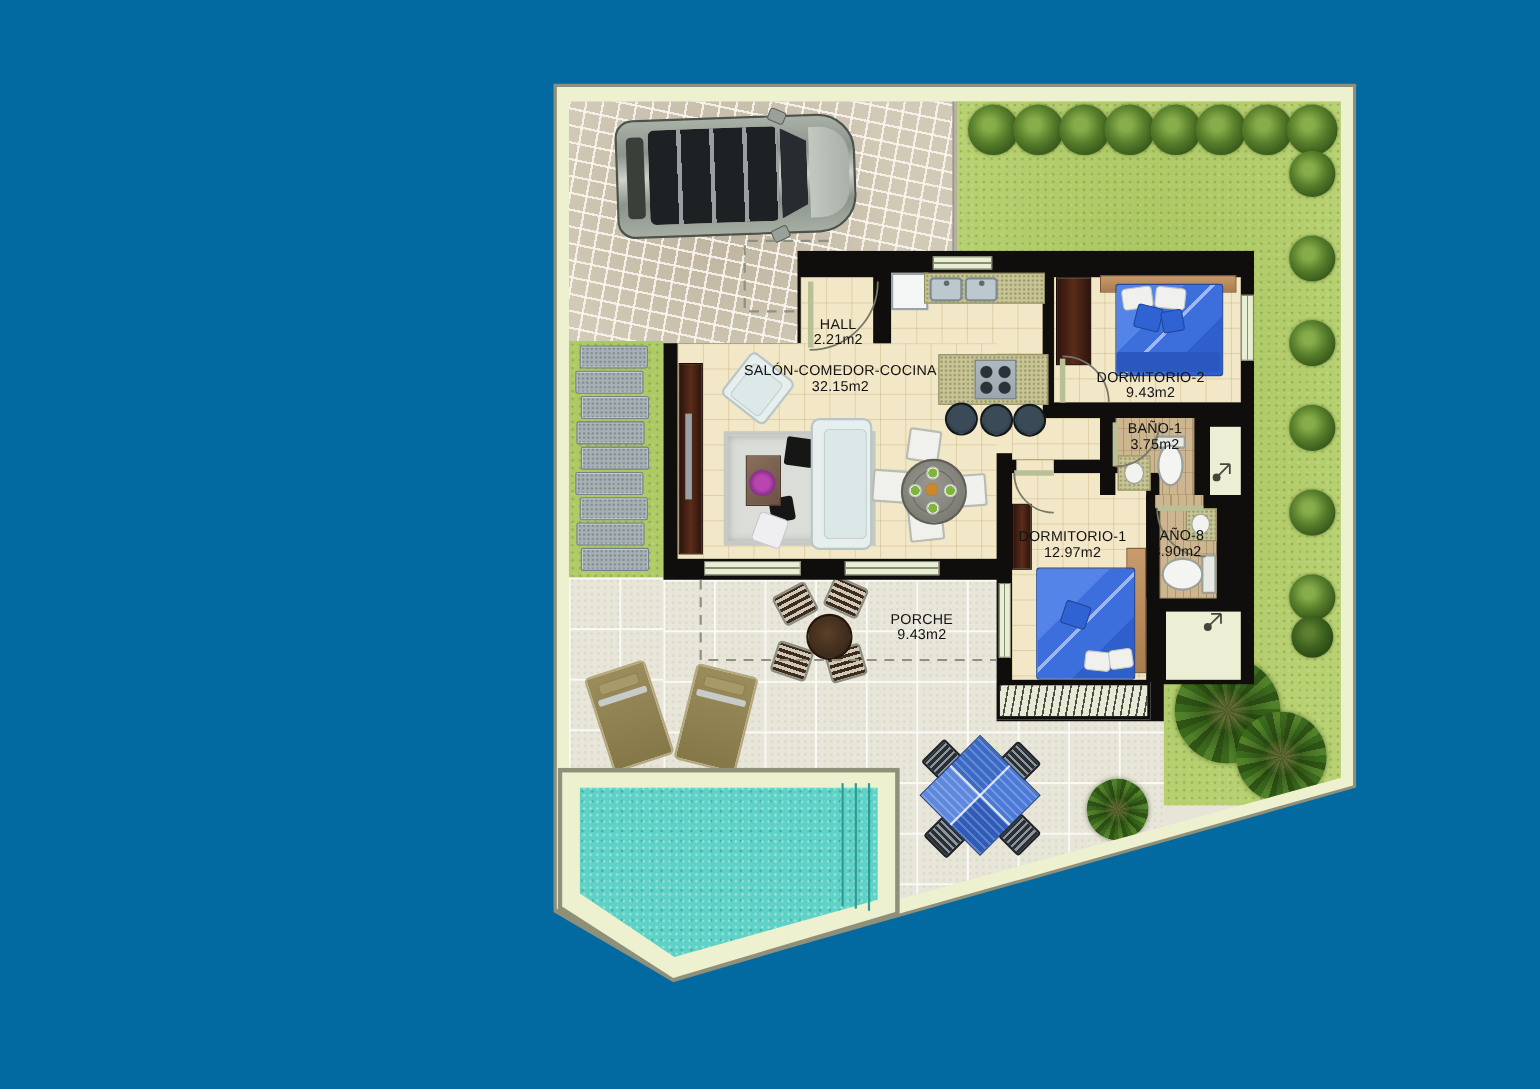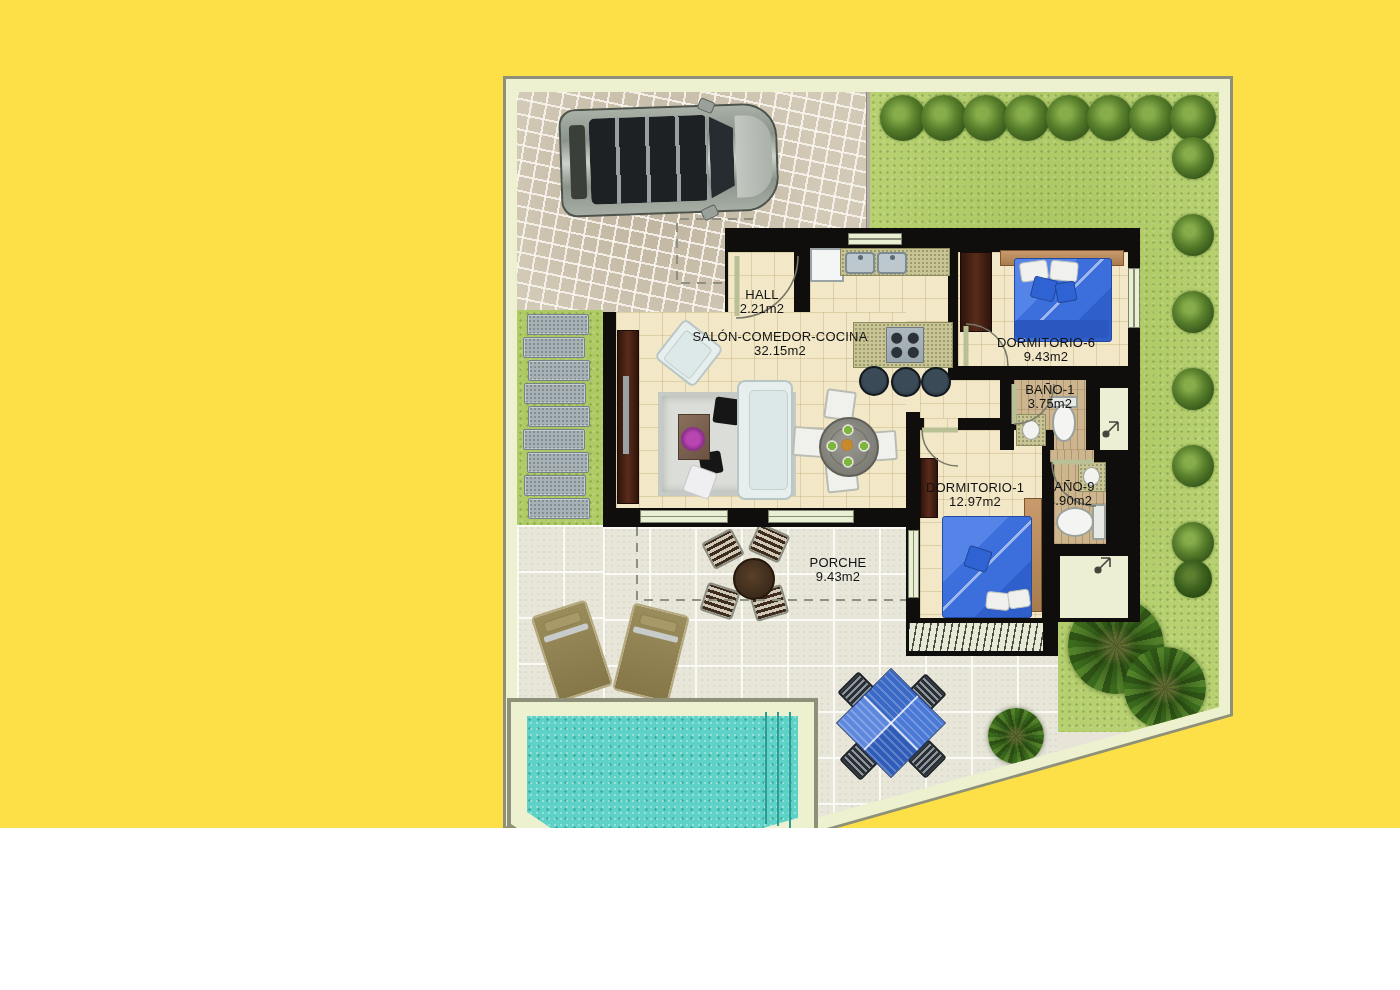--- a/index.html
+++ b/index.html
@@ -1,16 +1,16 @@
 <!DOCTYPE html>
 <html><head>
 <meta charset="utf-8">
 <style>
   html,body{margin:0;padding:0;background:#ffffff;}
-  .canvas{position:relative;width:1400px;height:828px;background:#fde047;overflow:hidden;
+  .canvas{position:relative;width:1400px;height:990px;background:#0369a1;overflow:hidden;
           font-family:"Liberation Sans",sans-serif;}
   .abs{position:absolute;}
 
   
   .plot-line{position:absolute;inset:0;background:#8e9079;
     clip-path:polygon(503px 76px,1233px 76px,1233px 716px,611px 892px,503px 829px);}
   .plot-band{position:absolute;inset:0;background:#eef1d0;
     clip-path:polygon(506px 79px,1230px 79px,1230px 714px,611px 889px,506px 826px);}
   .plot-ground{position:absolute;inset:0;background:#e8e5d8;
     clip-path:polygon(517px 92px,1219px 92px,1219px 707px,615px 873px,517px 818px);}
@@ -349,38 +349,38 @@
       <path d="M1106 434 L1118 422 M1118 422 h-9 M1118 422 v9" fill="none"></path>
       <circle cx="1098" cy="570" r="2.8"></circle>
       <path d="M1098 570 L1110 558 M1110 558 h-9 M1110 558 v9" fill="none"></path>
     </g>
   </svg>
 
   <div class="room-label" style="left:762px;top:288px">
     <div>HALL</div>
     <div>2.21m2</div>
   </div>
-  <div class="room-label" style="left:780px;top:330px">
+  <div class="room-label" style="left:764px;top:330px">
     <div>SALÓN-COMEDOR-COCINA</div>
     <div>32.15m2</div>
   </div>
   <div class="room-label" style="left:1046px;top:336px">
-    <div>DORMITORIO-6</div>
+    <div>DORMITORIO-2</div>
     <div>9.43m2</div>
   </div>
   <div class="room-label" style="left:1050px;top:383px">
     <div>BAÑO-1</div>
     <div>3.75m2</div>
   </div>
   <div class="room-label" style="left:975px;top:481px">
     <div>DORMITORIO-1</div>
     <div>12.97m2</div>
   </div>
   <div class="room-label" style="left:1070px;top:480px">
-    <div>BAÑO-9</div>
+    <div>BAÑO-8</div>
     <div>3.90m2</div>
   </div>
   <div class="room-label" style="left:838px;top:556px">
     <div>PORCHE</div>
     <div>9.43m2</div>
   </div>
 
 </div>
 
 </body></html>

